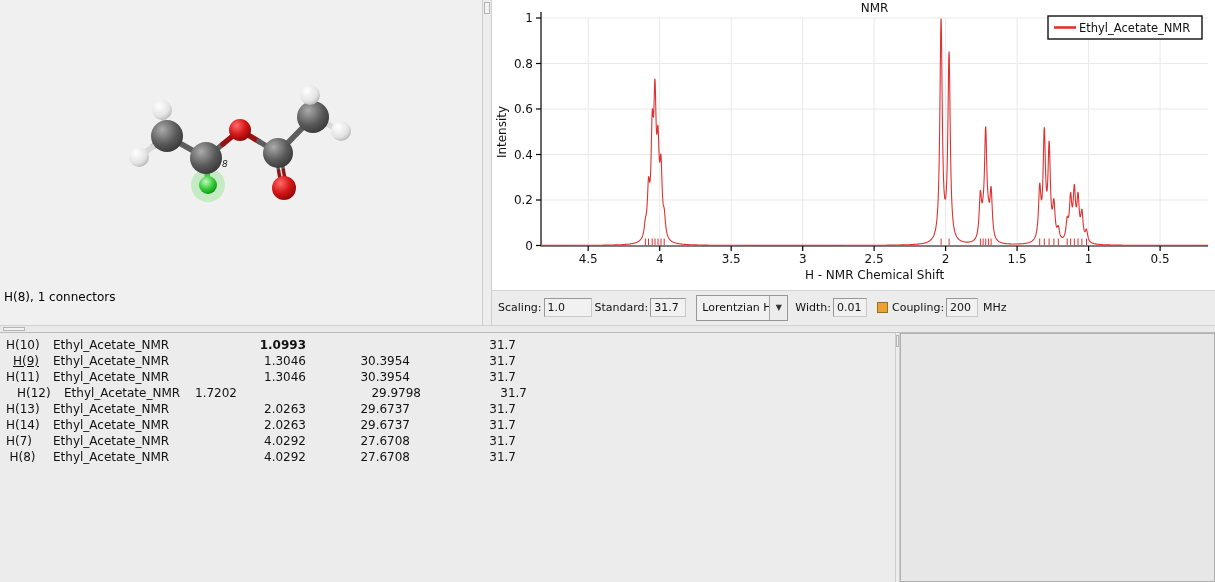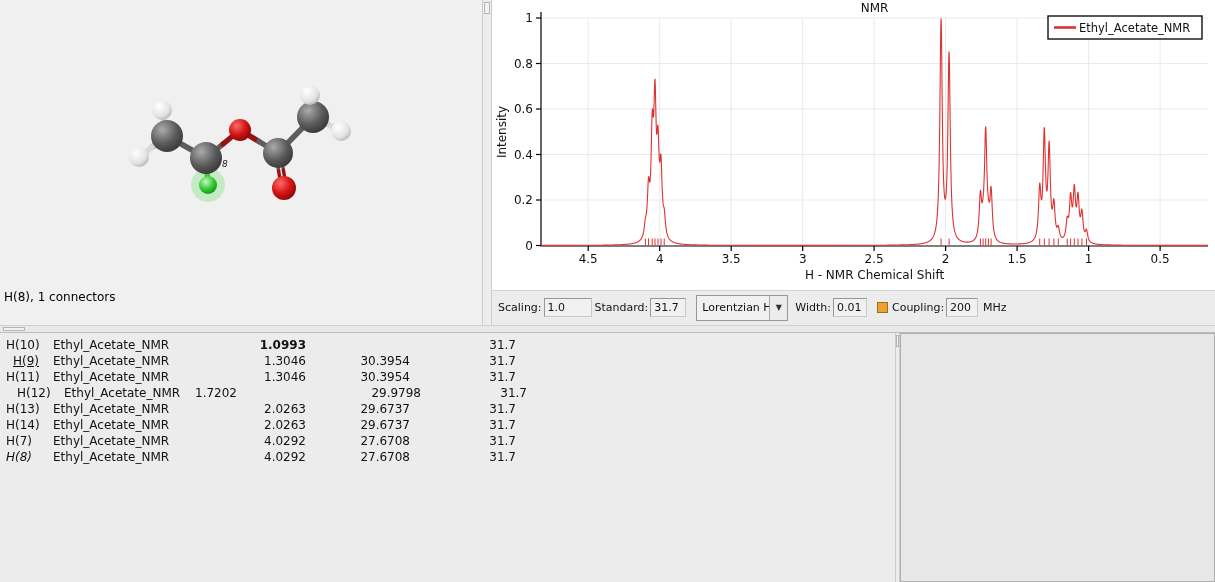--- a/index.html
+++ b/index.html
@@ -276,21 +276,21 @@
         <div class="tcell" style="width: 106px; text-align: right;">31.7</div>
       </div>
       <div class="trow">
         <div class="tcell" style="width: 47px; text-align: left;">H(7)</div>
         <div class="tcell" style="width: 131px; text-align: left;">Ethyl_Acetate_NMR</div>
         <div class="tcell" style="width: 136px; text-align: right;">4.0292</div>
         <div class="tcell" style="width: 104px; text-align: right;">27.6708</div>
         <div class="tcell" style="width: 106px; text-align: right;">31.7</div>
       </div>
       <div class="trow">
-        <div class="tcell" style="width: 47px; text-align: left; font-style: italic;">H(8)</div>
+        <div class="tcell" style="width: 47px; text-align: center;">H(8)</div>
         <div class="tcell" style="width: 131px; text-align: left;">Ethyl_Acetate_NMR</div>
         <div class="tcell" style="width: 136px; text-align: right;">4.0292</div>
         <div class="tcell" style="width: 104px; text-align: right;">27.6708</div>
         <div class="tcell" style="width: 106px; text-align: right;">31.7</div>
       </div>
     </div>
 </div>
 
 <div id="empty-panel"></div>
 

